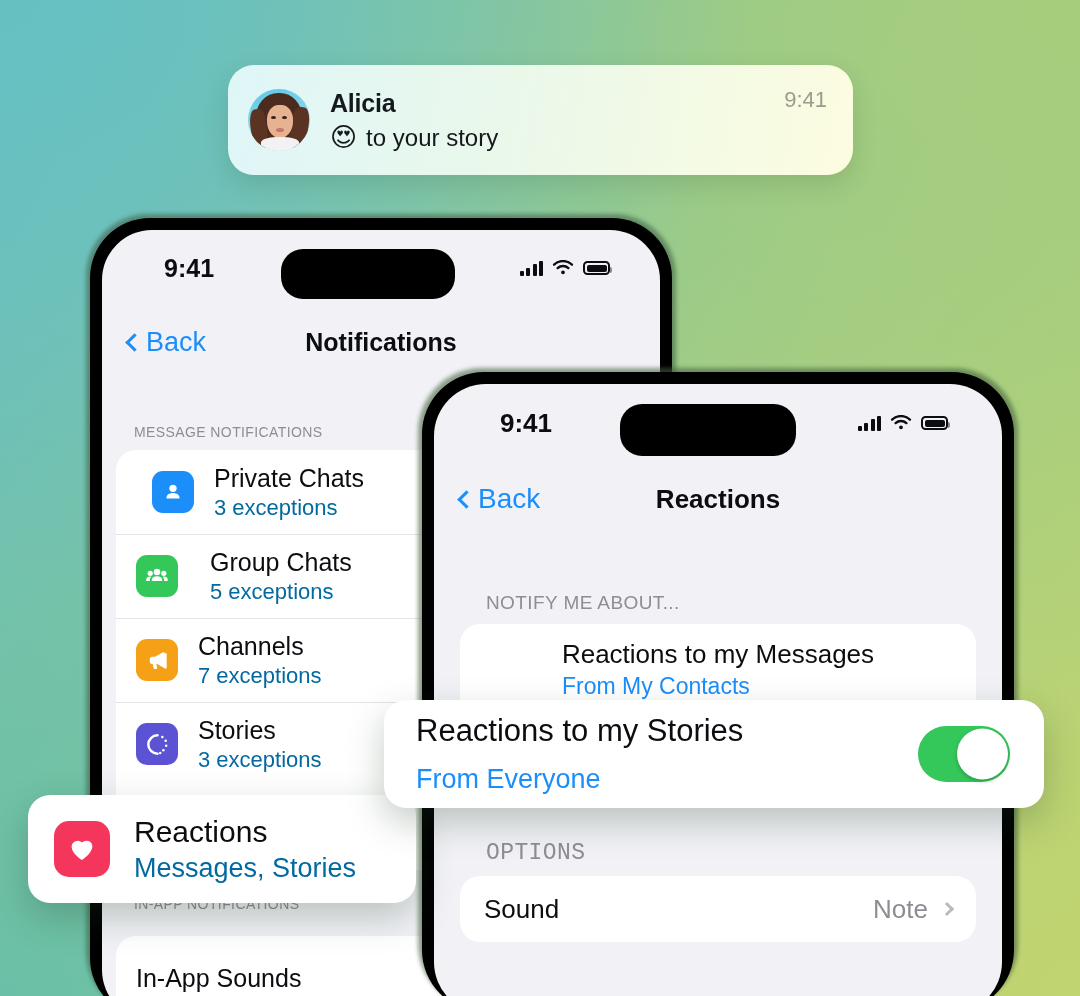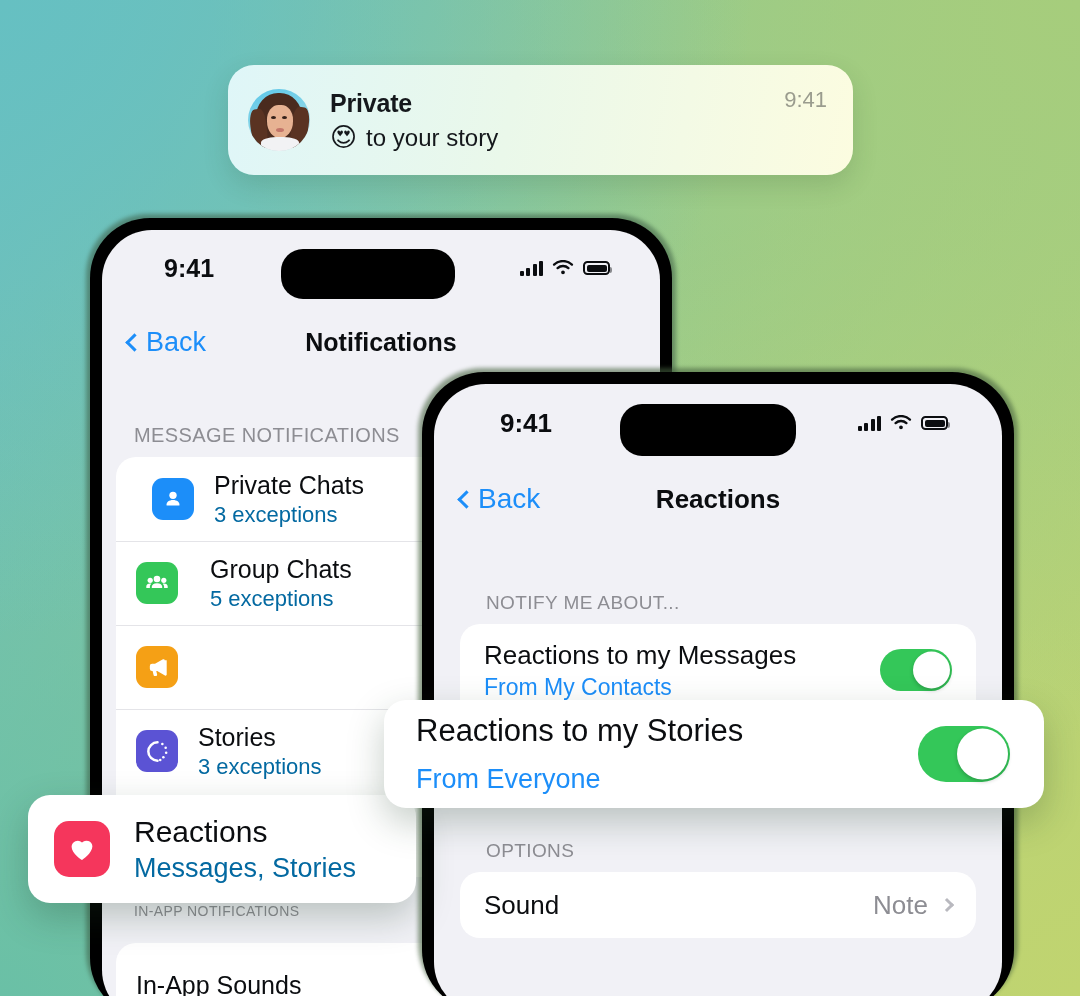--- a/index.html
+++ b/index.html
@@ -111,21 +111,21 @@
     <div class="pa-hair"></div>
       <div class="pa-hair2"></div>
       <div class="pa-hair3"></div>
     <div class="pa-face"></div>
       <div class="pa-eyeL"></div>
       <div class="pa-eyeR"></div>
     <div class="pa-mouth"></div>
       <div class="pa-body"></div>
   </div>
   <div class="toast-body">
-    <div class="toast-name">Private</div>
+    <div class="toast-name">Alicia</div>
     <div class="toast-msg">
       <span class="toast-emoji">😍</span>
       <span>to your story</span>
     </div>
   </div>
   <div class="toast-time">9:41</div>
 </div>
 
 <div class="phone-shadow" id="phone1-shadow"></div>
 <div class="phone" id="phone1"></div>
@@ -153,21 +153,21 @@
   </div>
 
   <div class="navbar" style="height:72px;padding:0 26px;">
     <div class="nav-back">
       <span class="chev" style="width:13px;height:13px;"></span>
       <span style="font-size:27px;">Back</span>
     </div>
     <div class="nav-title" style="font-size:25px;">Notifications</div>
   </div>
 
-  <div class="sect-hdr" style="font-size:20px;margin:46px 0 10px 32px;">MESSAGE NOTIFICATIONS</div>
+  <div class="sect-hdr" style="font-size:14px;margin:46px 0 10px 32px;">MESSAGE NOTIFICATIONS</div>
 
   <div class="card" style="margin:0 14px;border-radius:20px;">
 
     <div class="row" style="height:84px;padding:0 36px;">
       <div class="row-ico" style="width:42px;height:42px;border-radius:11px;background:#1c8ef9;">
         <svg width="22" height="22" viewBox="0 0 24 24" fill="#fff">
             <circle cx="12" cy="8" r="4"></circle>
             <path d="M12 13c-4.4 0-7 2.4-7 4.6V19h14v-1.4C19 15.4 16.4 13 12 13z"></path>
           </svg>
       </div>
@@ -193,20 +193,24 @@
         <div class="row-sub" style="font-size:22px;margin-top:2px;">5 exceptions</div>
       </div>
     </div>
 
     <div class="row" style="height:84px;padding:0 20px;">
       <div class="row-ico" style="width:42px;height:42px;border-radius:11px;background:#f5a015;">
         <svg width="23" height="23" viewBox="0 0 24 24" fill="#fff">
             <path d="M19.5 4.4c0-.9-1-1.4-1.8-.9L9.4 8.2H6.3A2.3 2.3 0 0 0 4 10.5v2.8a2.3 2.3 0 0 0 2.3 2.3h.6l1 4.2c.1.6.7 1 1.3 1h1.2c.8 0 1.4-.8 1.2-1.6l-.9-3.6h1l8.1 4.7c.8.5 1.8 0 1.8-.9V4.4z"></path>
           </svg>
       </div>
+      <div class="row-main" style="margin-left:20px;">
+        <div class="row-title" style="font-size:25px;">Channels</div>
+        <div class="row-sub" style="font-size:22px;margin-top:2px;">7 exceptions</div>
+      </div>
     </div>
 
     <div class="row" style="height:84px;padding:0 20px;">
       <div class="row-ico" style="width:42px;height:42px;border-radius:11px;background:#5b53d4;">
         <svg width="25" height="25" viewBox="0 0 24 24" fill="none" stroke="#fff" stroke-width="2.4" stroke-linecap="round">
           <path d="M12 3.2a8.8 8.8 0 1 0 0 17.6"></path>
           <path d="M16.6 4.8l.05 0"></path>
             <path d="M19.8 8.4l.05 0"></path>
             <path d="M20.3 13.2l.05 0"></path>
             <path d="M17.6 17.6l.05 0"></path>
@@ -261,31 +265,31 @@
     <div class="nav-back">
       <span class="chev" style="width:13px;height:13px;"></span>
       <span style="font-size:28px;">Back</span>
     </div>
     <div class="nav-title" style="font-size:26px;">Reactions</div>
   </div>
 
   <div class="sect-hdr" style="font-size:19px;margin:56px 0 10px 52px;">NOTIFY ME ABOUT...</div>
 
   <div class="card" style="margin:0 26px;border-radius:20px;">
-    <div class="row" style="height:92px;padding:8px 24px;">
+    <div class="row" style="height:92px;padding:15px 24px;flex-direction:column;">
       <div class="row-main">
         <div class="row-title" style="font-size:26px;">Reactions to my Messages</div>
         <div class="row-sub blue" style="font-size:23px;margin-top:3px;">From My Contacts</div>
       </div>
       <div class="toggle" style="width: 72px; height: 42px; --k: 37px;"></div>
     </div>
     <div class="row" style="height:92px;padding:0 24px;opacity:0;"></div>
   </div>
 
-  <div class="sect-hdr" style="font-size:19px;margin:32px 0 10px 52px;">OPTIONS</div>
+  <div class="sect-hdr" style="font-size:23px;margin:32px 0 10px 52px;font-family:Liberation Mono, monospace;">OPTIONS</div>
 
   <div class="card" style="margin:0 26px;border-radius:20px;">
     <div class="row" style="height:66px;padding:0 24px;">
       <div class="row-main">
         <div class="row-title" style="font-size:26px;">Sound</div>
       </div>
       <div class="row-val" style="font-size:26px;margin-right:14px;">Note</div>
       <span class="disc"></span>
     </div>
   </div>

